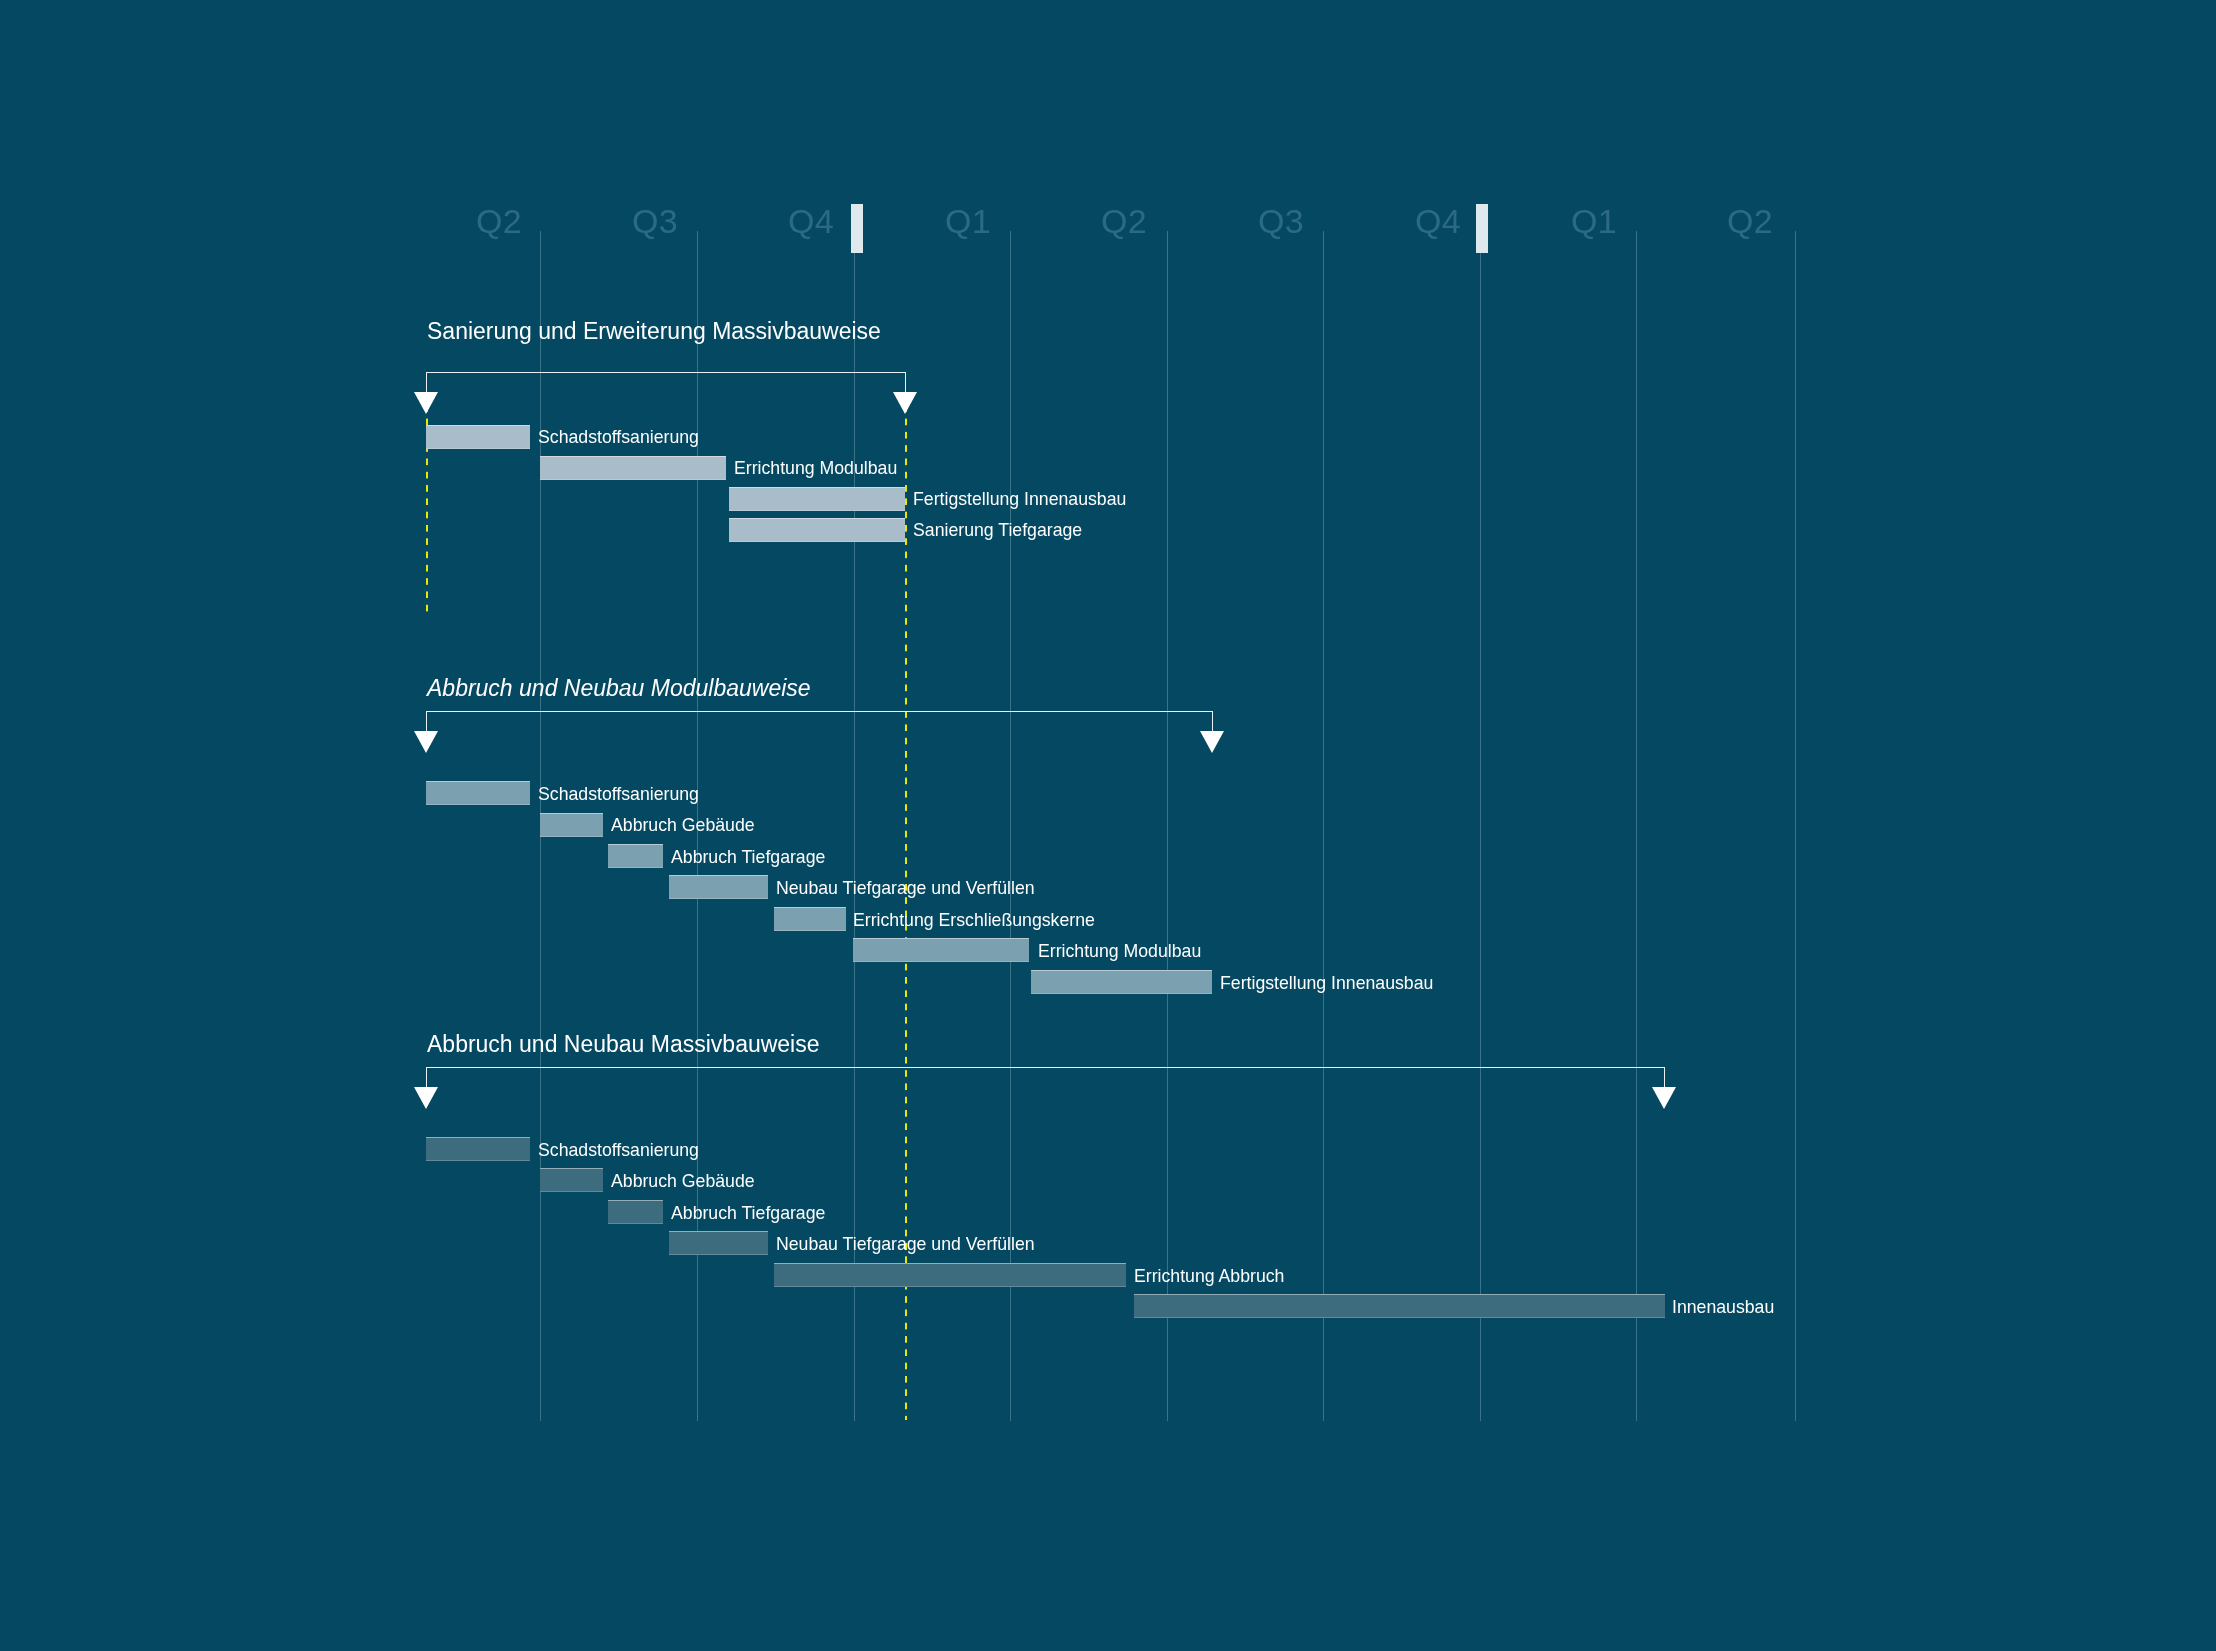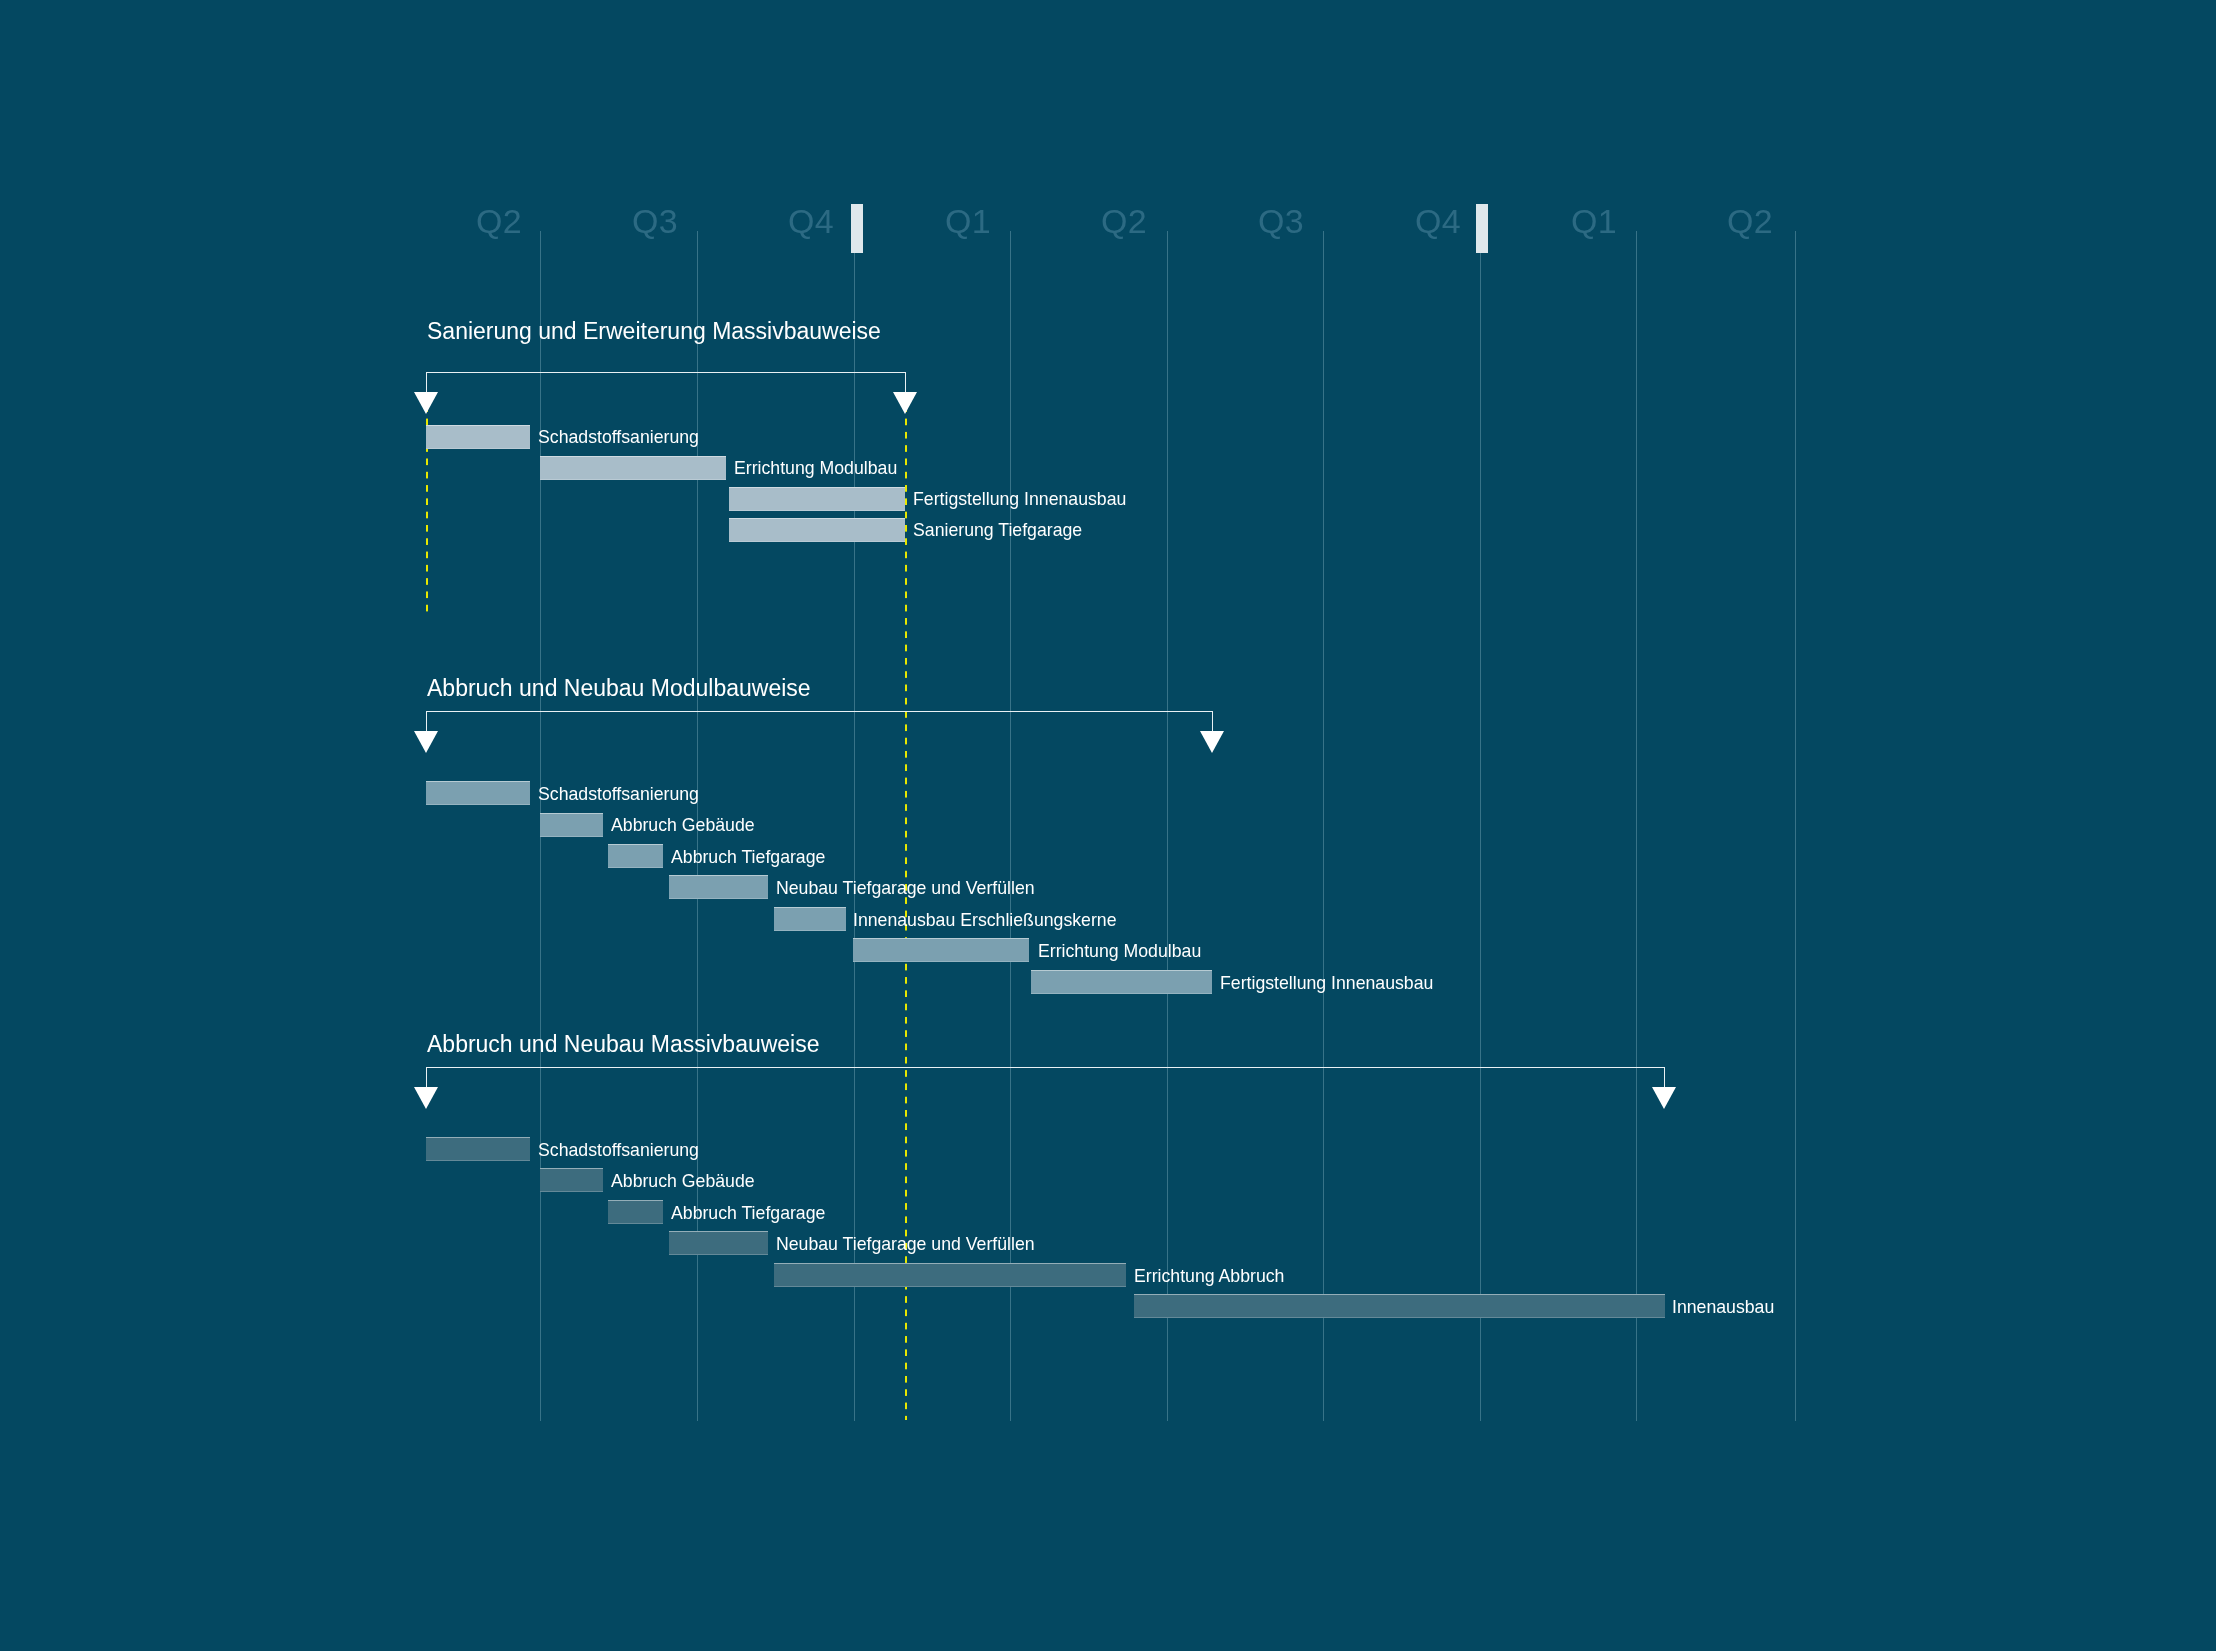--- a/index.html
+++ b/index.html
@@ -143,36 +143,36 @@
       <div class="bracket-stem" style="left: 905px; top: 372px; height: 20px;"></div>
       <div class="arrowhead" style="left: 905px; top: 392px;"></div>
       <div class="taskbar" style="left: 426px; top: 425px; width: 104px; background: rgb(168, 189, 201);"></div>
       <div class="tasklabel" style="left: 538px; top: 427px;">Schadstoffsanierung</div>
       <div class="taskbar" style="left: 540px; top: 456px; width: 186px; background: rgb(168, 189, 201);"></div>
       <div class="tasklabel" style="left: 734px; top: 458px;">Errichtung Modulbau</div>
       <div class="taskbar" style="left: 729px; top: 487px; width: 176px; background: rgb(168, 189, 201);"></div>
       <div class="tasklabel" style="left: 913px; top: 489px;">Fertigstellung Innenausbau</div>
       <div class="taskbar" style="left: 729px; top: 518px; width: 176px; background: rgb(168, 189, 201);"></div>
       <div class="tasklabel" style="left: 913px; top: 520px;">Sanierung Tiefgarage</div>
-      <div class="section-title" style="left: 427px; top: 675px;">Abbruch und Neubau Modulbauweise</div>
+      <div class="section-title" style="left: 427px; top: 675px; font-style: italic;">Abbruch und Neubau Modulbauweise</div>
       <div class="bracket" style="left: 426px; top: 711px; width: 786px;"></div>
       <div class="bracket-stem" style="left: 426px; top: 711px; height: 20px;"></div>
       <div class="arrowhead" style="left: 426px; top: 731px;"></div>
       <div class="bracket-stem" style="left: 1212px; top: 711px; height: 20px;"></div>
       <div class="arrowhead" style="left: 1212px; top: 731px;"></div>
       <div class="taskbar" style="left: 426px; top: 781px; width: 104px; background: rgb(123, 160, 176);"></div>
       <div class="tasklabel" style="left: 538px; top: 784px;">Schadstoffsanierung</div>
       <div class="taskbar" style="left: 540px; top: 813px; width: 63px; background: rgb(123, 160, 176);"></div>
       <div class="tasklabel" style="left: 611px; top: 815px;">Abbruch Gebäude</div>
       <div class="taskbar" style="left: 608px; top: 844px; width: 55px; background: rgb(123, 160, 176);"></div>
       <div class="tasklabel" style="left: 671px; top: 847px;">Abbruch Tiefgarage</div>
       <div class="taskbar" style="left: 669px; top: 875px; width: 99px; background: rgb(123, 160, 176);"></div>
       <div class="tasklabel" style="left: 776px; top: 878px;">Neubau Tiefgarage und Verfüllen</div>
       <div class="taskbar" style="left: 774px; top: 907px; width: 72px; background: rgb(123, 160, 176);"></div>
-      <div class="tasklabel" style="left: 853px; top: 910px;">Innenausbau Erschließungskerne</div>
+      <div class="tasklabel" style="left: 853px; top: 910px;">Errichtung Erschließungskerne</div>
       <div class="taskbar" style="left: 853px; top: 938px; width: 176px; background: rgb(123, 160, 176);"></div>
       <div class="tasklabel" style="left: 1038px; top: 941px;">Errichtung Modulbau</div>
       <div class="taskbar" style="left: 1031px; top: 970px; width: 181px; background: rgb(123, 160, 176);"></div>
       <div class="tasklabel" style="left: 1220px; top: 973px;">Fertigstellung Innenausbau</div>
       <div class="section-title" style="left: 427px; top: 1031px;">Abbruch und Neubau Massivbauweise</div>
       <div class="bracket" style="left: 426px; top: 1067px; width: 1238px;"></div>
       <div class="bracket-stem" style="left: 426px; top: 1067px; height: 20px;"></div>
       <div class="arrowhead" style="left: 426px; top: 1087px;"></div>
       <div class="bracket-stem" style="left: 1664px; top: 1067px; height: 20px;"></div>
       <div class="arrowhead" style="left: 1664px; top: 1087px;"></div>

